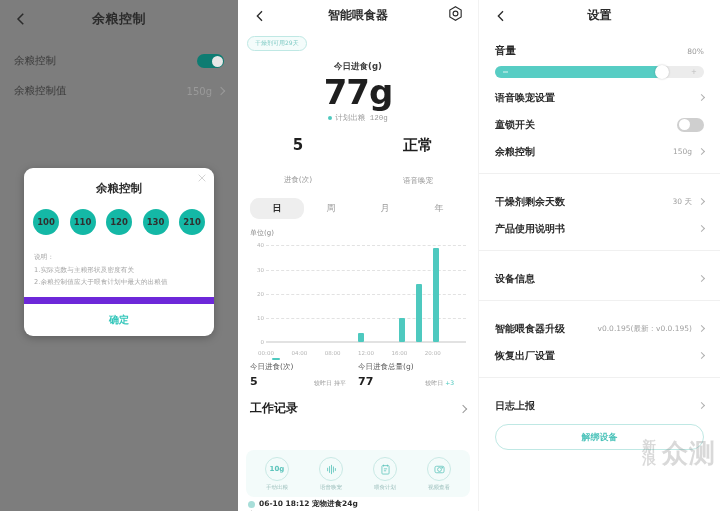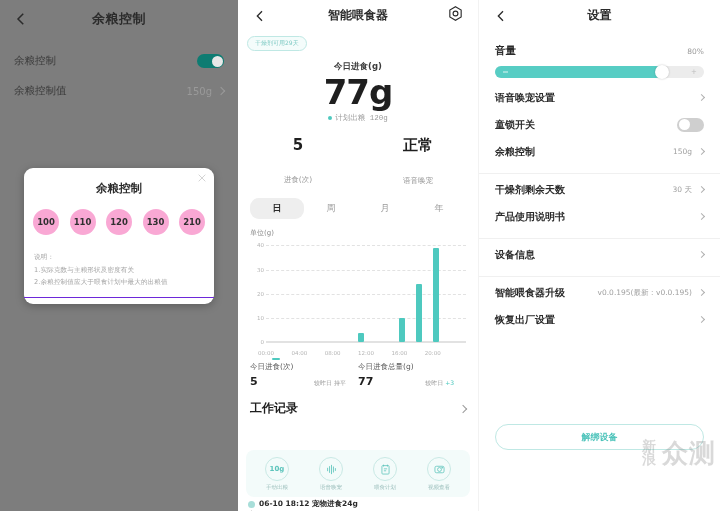--- a/index.html
+++ b/index.html
@@ -66,25 +66,25 @@
   .dlg-title {
     text-align: center; font-size: 11.5px; font-weight: 700;
     color: #2b2b2b; margin-bottom: 13px; margin-top: 3px;
   }
   .dlg-opts {
     display: flex; justify-content: space-between;
     padding: 0 9px; margin-bottom: 16px;
   }
   .dlg-opt {
     width: 26px; height: 26px; border-radius: 50%;
-    background: #f9a8d4; color: #303030;
+    background: #14b8a6; color: #303030;
     font-size: 8.5px; font-weight: 700;
     display: flex; align-items: center; justify-content: center;
   }
-  .dlg-note { padding: 0 20px 8px 10px; border-bottom: 1px solid #6d28d9; }
+  .dlg-note { padding: 0 20px 8px 10px; border-bottom: 7px solid #6d28d9; }
   .dlg-note p {
     font-size: 6.6px; color: #a6a6a6; line-height: 1.9;
     letter-spacing: .1px;
   }
   .dlg-ok {
     text-align: center; color: #35c7bb; font-size: 10px;
     font-weight: 700; padding: 9px 0 3px 0;
   }
 
   
@@ -232,21 +232,21 @@
   .slider-minus {
     position: absolute; left: 8px; top: 50%; transform: translateY(-50%);
     width: 5px; height: 1px; background: rgba(255,255,255,.8);
   }
   .slider-plus {
     position: absolute; right: 7px; top: 50%; transform: translateY(-50%);
     width: 6px; height: 6px; color: #bdbdbd; font-size: 7px; line-height: 6px;
   }
 
   .sgroup { margin-top: 6px; }
-  .sgroup + .sgroup { border-top: 1px solid #f0f0f0; padding-top: 2px; margin-top: 8px; }
+  .sgroup + .sgroup { border-top: 1px solid #f0f0f0; padding-top: 14px; margin-top: 8px; }
   .srow {
     display: flex; align-items: center; justify-content: space-between;
     padding: 0 16px; height: 27px;
   }
   .srow-l { font-size: 10px; font-weight: 700; color: #2b2b2b; }
   .srow-r { display: flex; align-items: center; gap: 7px; }
   .srow-v { font-size: 7.5px; color: #a0a0a0; }
   .chev3 {
     width: 5px; height: 5px; border-right: 1.2px solid #b0b0b0;
     border-top: 1.2px solid #b0b0b0; transform: rotate(45deg);
@@ -313,20 +313,21 @@
         <div class="dlg-opt">110</div>
         <div class="dlg-opt">120</div>
         <div class="dlg-opt">130</div>
         <div class="dlg-opt">210</div>
       </div>
       <div class="dlg-note">
         <p>说明：</p>
         <p>1.实际克数与主粮形状及密度有关</p>
         <p>2.余粮控制值应大于喂食计划中最大的出粮值</p>
       </div>
+      <div class="dlg-ok">确定</div>
     </div>
   </div>
 
   <div class="panel2">
     <div class="p2-header">
       <svg class="p2-back" viewBox="0 0 24 24" fill="none" stroke="#2b2b2b" stroke-width="2">
         <path d="M15 5 L8 12 L15 19"></path>
       </svg>
       <div class="p2-title">智能喂食器</div>
       <svg class="p2-gear" viewBox="0 0 24 24" fill="none" stroke="#2b2b2b" stroke-width="1.6">
@@ -541,20 +542,28 @@
               <span class="chev3"></span>
             </span>
           </div>
           <div class="srow">
             <span class="srow-l">恢复出厂设置</span>
             <span class="srow-r">
               <span class="chev3"></span>
             </span>
           </div>
         </div>
+        <div class="sgroup">
+          <div class="srow">
+            <span class="srow-l">日志上报</span>
+            <span class="srow-r">
+              <span class="chev3"></span>
+            </span>
+          </div>
+        </div>
       </div>
 
     <div class="unbind">解绑设备</div>
 
     <div class="watermark">
       <span class="wm-small">新浪</span>
       <span>众测</span>
     </div>
   </div>
 

